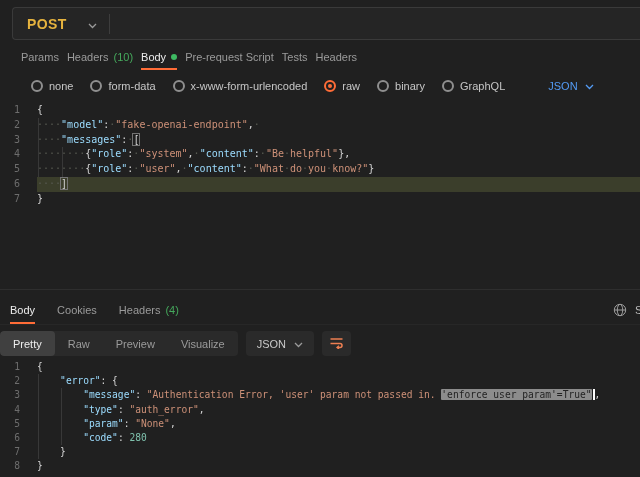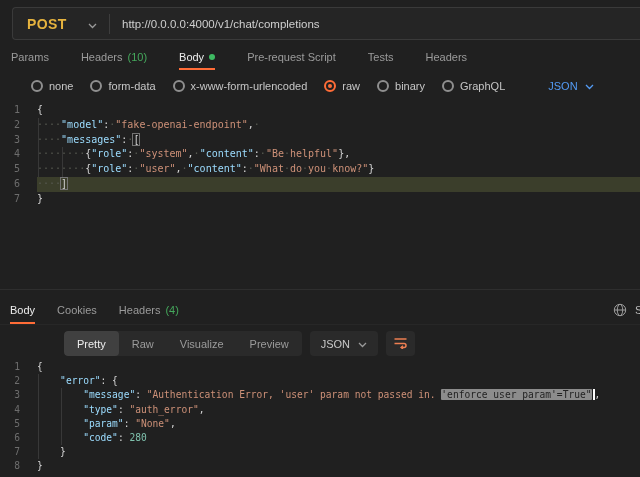--- a/index.html
+++ b/index.html
@@ -28,21 +28,21 @@
   .vdiv { width:1px; height:20px; background:#3d3d3d; }
   .url-input {
     flex:1; background:transparent; border:none; outline:none;
     color:#cfcfcf; font-size:11.5px; padding:0 12px;
     font-family:"Liberation Sans", sans-serif;
   }
 
   
   .req-tabs {
     position:absolute; top:44px; left:0; right:0; height:26px;
-    display:flex; align-items:center; padding-left:11px; gap:32px;
+    display:flex; align-items:center; padding-left:21px; gap:8px;
     font-size:11px;
   }
   .tab { color:#9b9b9b; position:relative; height:100%; display:flex; align-items:center; gap:5px; cursor:pointer; white-space:nowrap; }
   .tab.active { color:#ececec; }
   .tab.active::after {
     content:''; position:absolute; left:0; right:0; bottom:0;
     height:2px; background:#ff6c37;
   }
   .count { color:#45a85c;text-align:center; }
   .green-dot { width:6px; height:6px; border-radius:50%; background:#3eba62; display:inline-block; }
@@ -88,21 +88,21 @@
     display:flex; align-items:center; padding-left:10px; gap:22px; font-size:11px;
     border-bottom:1px solid #272727;
   }
   .res-tabs-right { position:absolute; right:0; top:0; height:100%; display:flex; align-items:center; gap:8px; }
   .globe-btn { display:flex; align-items:center; cursor:pointer; }
   .status-sliver { width:5px; overflow:hidden; color:#bdbdbd; font-size:11px; }
 
   
   .res-toolbar {
     position:absolute; top:330px; left:0; right:0; height:27px;
-    display:flex; align-items:center; padding-left:20px; gap:8px; font-size:11px;margin-left:44px;
+    display:flex; align-items:center; padding-left:0; gap:8px; font-size:11px;
   }
   .seg-group {
     display:flex; background:#2a2a2a; border-radius:4px; overflow:hidden; height:25px;
   }
   .seg-btn {
     padding:0 13px; display:flex; align-items:center; color:#9b9b9b; cursor:pointer;
   }
   .seg-btn.active { background:#404040; color:#ededed; border-radius:4px; }
   .lang-select {
     display:flex; align-items:center; gap:8px; background:#2a2a2a; border-radius:4px;
@@ -121,21 +121,20 @@
   <div class="url-bar">
     <div class="method-select">
       <span class="method">POST</span>
       <span class="chev">
         <svg width="9" height="6" viewBox="0 0 9 6">
             <polyline points="1,1 4.5,4.5 8,1" fill="none" stroke="#9a9a9a" stroke-width="1.3"></polyline>
           </svg>
       </span>
     </div>
     <div class="vdiv"></div>
-    <input class="url-input" spellcheck="false" value="http://0.0.0.0:4000/v1/chat/completions" style="">
   </div>
 
   <div class="req-tabs">
     <div class="tab">
         <span>Params</span>
       </div>
     <div class="tab">
       <span>Headers</span>
       <span class="count">(10)</span>
     </div>
@@ -244,22 +243,22 @@
         </svg>
       </span>
       <span class="status-sliver">S</span>
     </div>
   </div>
 
   <div class="res-toolbar">
     <div class="seg-group">
       <div class="seg-btn active">Pretty</div>
       <div class="seg-btn">Raw</div>
+      <div class="seg-btn">Preview</div>
       <div class="seg-btn">Visualize</div>
-      <div class="seg-btn">Preview</div>
     </div>
     <div class="lang-select">
       <span>JSON</span>
       <span class="chev">
         <svg width="9" height="6" viewBox="0 0 9 6">
             <polyline points="1,1 4.5,4.5 8,1" fill="none" stroke="#9a9a9a" stroke-width="1.3"></polyline>
           </svg>
       </span>
     </div>
     <div class="wrap-btn">

